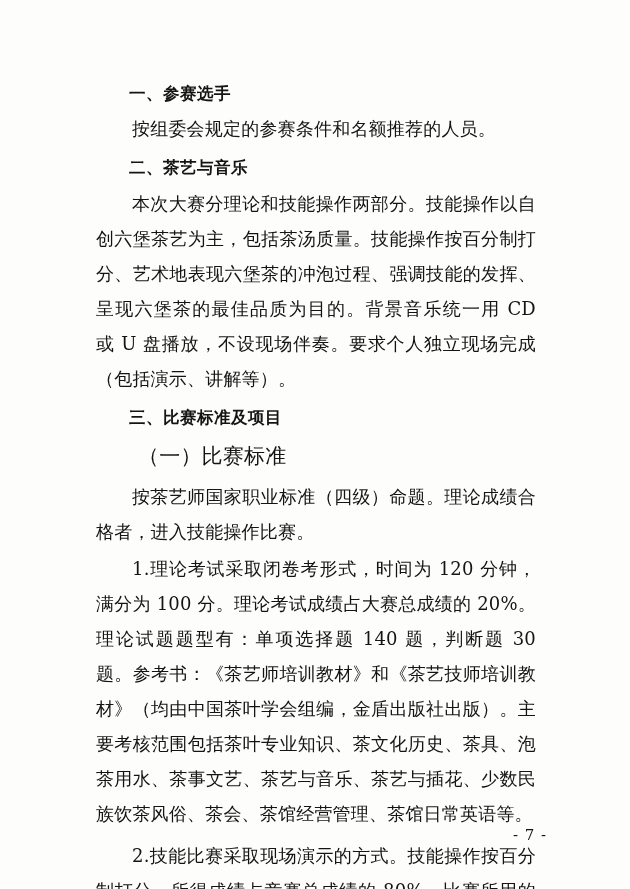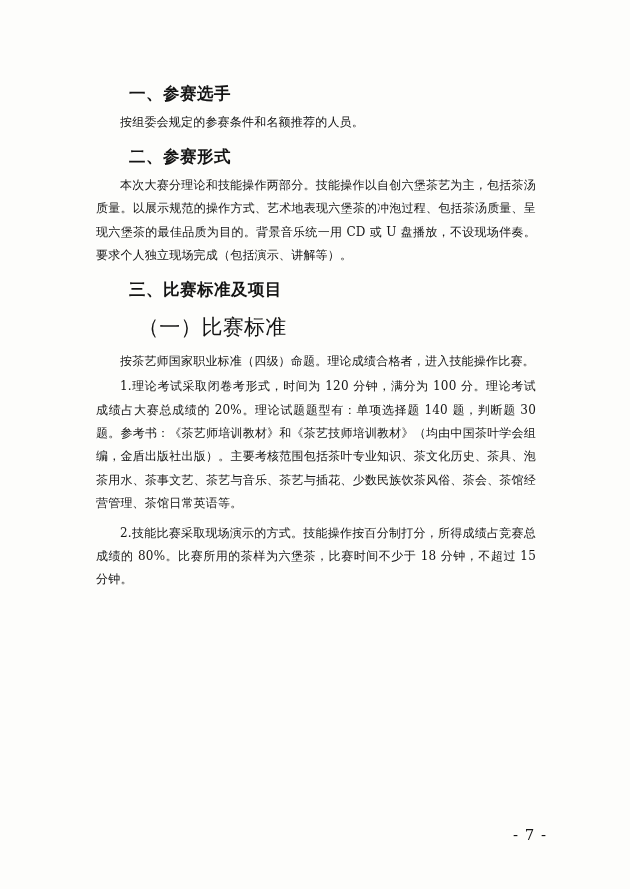--- a/index.html
+++ b/index.html
@@ -32,21 +32,21 @@
   .heading {
     font-size: 16.5px;
     font-weight: bold;
     line-height: 1.9;
     letter-spacing: 0.5px;
     text-indent: 2em;
     margin: 0 0 2px 0;
     font-family: "DejaVu Serif", "Liberation Serif", serif;
   }
   .para {
-    font-size: 12px;
+    font-size: 18px;
     line-height: 1.95;
     text-align: justify;
     text-justify: inter-ideograph;
     text-indent: 2em;
     margin: 0 0 2px 0;
     letter-spacing: 0.2px;
   }
   .sub {
     font-size: 21px;
     line-height: 1.95;
@@ -78,22 +78,22 @@
   <div class="content">
 
     <div>
       <p class="heading">一、参赛选手</p>
       <p class="para">按组委会规定的参赛条件和名额推荐的人员。</p>
     </div>
 
     <div class="gap"></div>
 
     <div>
-      <p class="heading">二、参赛形式</p>
-      <p class="para">本次大赛分理论和技能操作两部分。技能操作以自创六堡茶艺为主，包括茶汤质量。以展示规范的操作方式、艺术地表现六堡茶的冲泡过程、包括茶汤质量、呈现六堡茶的最佳品质为目的。背景音乐统一用 CD 或 U 盘播放，不设现场伴奏。要求个人独立现场完成（包括演示、讲解等）。</p>
+      <p class="heading">二、茶艺与音乐</p>
+      <p class="para">本次大赛分理论和技能操作两部分。技能操作以自创六堡茶艺为主，包括茶汤质量。技能操作按百分制打分、艺术地表现六堡茶的冲泡过程、强调技能的发挥、呈现六堡茶的最佳品质为目的。背景音乐统一用 CD 或 U 盘播放，不设现场伴奏。要求个人独立现场完成（包括演示、讲解等）。</p>
     </div>
 
     <div class="gap"></div>
 
     <div>
       <p class="heading">三、比赛标准及项目</p>
 
       <div>
         <p class="sub">（一）比赛标准</p>
         <p class="para">按茶艺师国家职业标准（四级）命题。理论成绩合格者，进入技能操作比赛。</p>

